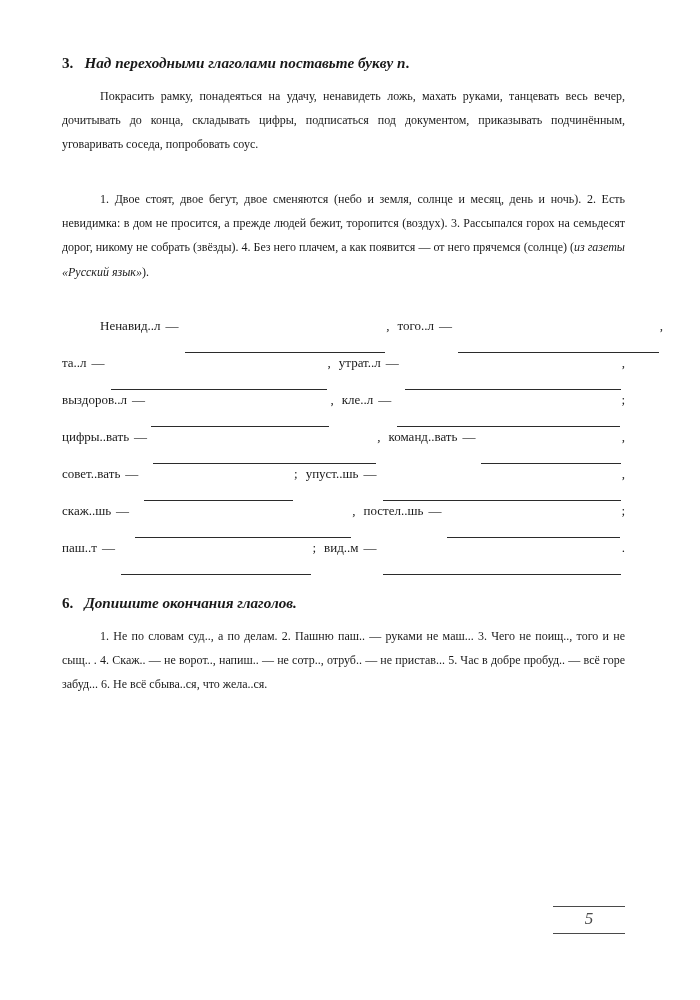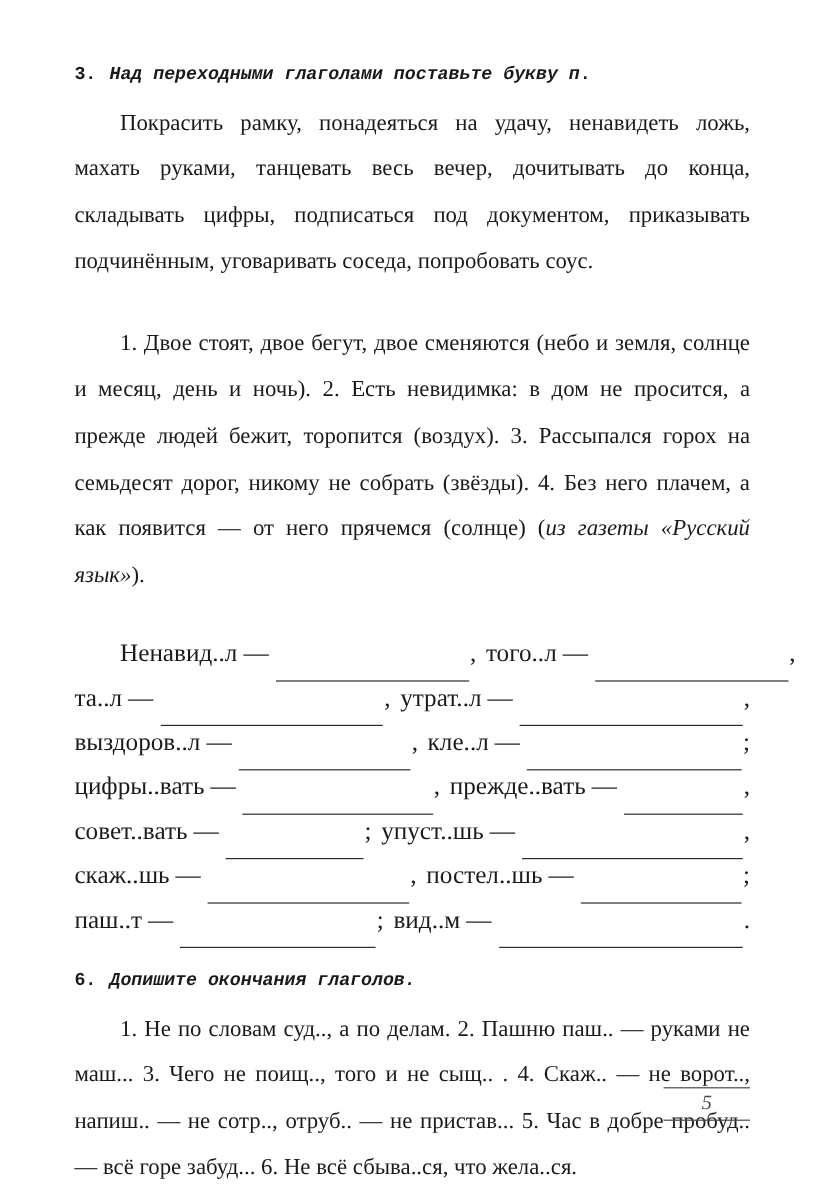--- a/index.html
+++ b/index.html
@@ -35,21 +35,20 @@
   .task-head {
     display: block;
     font-style: italic;
     font-weight: bold;
     font-size: 15.2px;
     line-height: 1.42;
     text-align: left;
     padding-left: 33px;
     text-indent: -33px;
     margin: 0;
-    font-family: Liberation Mono, monospace;
   }
   .task-num {
     font-style: normal;
     font-weight: bold;
     font-size: 15.2px;
     letter-spacing: 0;
   }
   .task-num-gap {
     display: inline-block;
     width: 11px;
@@ -58,35 +57,35 @@
     font-style: italic;
     font-weight: bold;
   }
   .task-head .upright {
     font-style: normal;
     font-weight: bold;
   }
 
   
   .body-text {
-    font-size: 19px;
+    font-size: 12px;
     line-height: 2.03;
     text-align: justify;
     text-justify: inter-word;
     text-indent: 38px;
     margin: 0;
     hyphens: manual;
   }
   .body-text .src {
     font-style: italic;
   }
 
   
   .fill-rows {
-    font-size: 21px;
+    font-size: 13px;
     line-height: 1;
     margin: 0;
   }
   .fill-row {
     display: flex;
     align-items: baseline;
     width: 100%;
     height: 37px;
     white-space: nowrap;
   }
@@ -208,21 +207,21 @@
           <span class="word">кле..л</span>
           <span class="dash">—</span>
           <span class="blank w-lg"></span>
           <span class="punct last">;</span>
         </div>
         <div class="fill-row">
           <span class="word">цифры..вать</span>
           <span class="dash">—</span>
           <span class="blank w-lg"></span>
           <span class="punct">,</span>
-          <span class="word">прежде..вать</span>
+          <span class="word">команд..вать</span>
           <span class="dash">—</span>
           <span class="blank w-sm"></span>
           <span class="punct last">,</span>
         </div>
         <div class="fill-row">
           <span class="word">совет..вать</span>
           <span class="dash">—</span>
           <span class="blank w-sm"></span>
           <span class="punct">;</span>
           <span class="word">упуст..шь</span>

